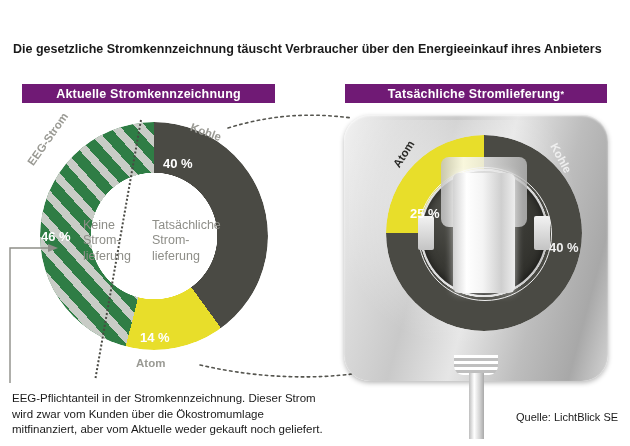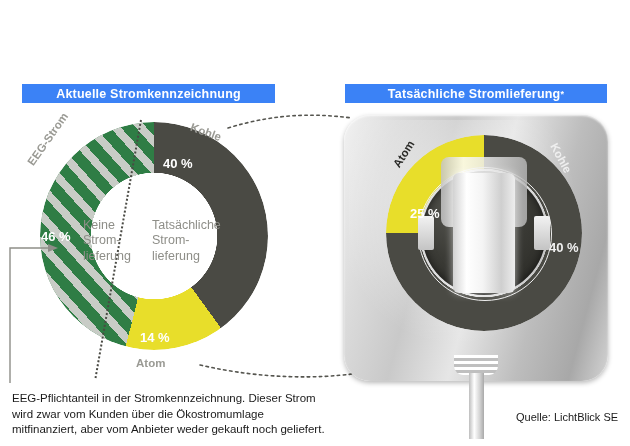--- a/index.html
+++ b/index.html
@@ -24,21 +24,21 @@
   .subtitle{
     position:absolute;left:13px;top:42px;
     font-size:12.5px;font-weight:bold;
     color:#1a1a1a;
     white-space:nowrap;
   }
 
   
   .bar{
     position:absolute;height:19px;
-    background:#3b82f6;
+    background:#701a75;
     color:#ffffff;font-weight:bold;font-size:12.5px;
     display:flex;align-items:center;justify-content:center;
     letter-spacing:0.2px;
   }
   #bar-left{left:22px;top:84px;width:253px;}
   #bar-right{left:345px;top:84px;width:262px;}
   .bar sup{font-size:9px;line-height:0;vertical-align:super;}
 
   
   #left-chart{position:absolute;left:22px;top:118px;width:260px;height:262px;}
@@ -186,20 +186,21 @@
   }
   #source{
     position:absolute;left:516px;top:411px;font-size:11px;color:#1a1a1a;white-space:nowrap;
   }
 </style>
 </head>
 <body>
 
 <div id="infographic">
 
+  <div class="subtitle">Die gesetzliche Stromkennzeichnung täuscht Verbraucher über den Energieeinkauf ihres Anbieters</div>
 
   <div class="bar" id="bar-left">
     <span>Aktuelle Stromkennzeichnung</span>
   </div>
   <div class="bar" id="bar-right">
     <span>Tatsächliche Stromlieferung</span>
       <sup>*</sup>
   </div>
 
   <div id="left-chart">
@@ -259,16 +260,16 @@
 
     <div id="cable-collar"></div>
     <div id="cable"></div>
   </div>
 
   <div class="seg-val" id="val-atom-right">25 %</div>
   <div class="seg-name" id="name-atom-right">Atom</div>
   <div class="seg-val" id="val-kohle-right">40 %</div>
   <div class="seg-name" id="name-kohle-right">Kohle</div>
 
-  <div id="footnote-left">EEG-Pflichtanteil in der Stromkennzeichnung. Dieser Strom wird zwar vom Kunden über die Ökostromumlage mitfinanziert, aber vom Anbieter weder gekauft noch geliefert.</div>
+  <div id="footnote-left">EEG-Pflichtanteil in der Stromkennzeichnung. Dieser Strom wird zwar vom Kunden über die Ökostromumlage mitfinanziert, aber vom Aktuelle weder gekauft noch geliefert.</div>
   <div id="source">Quelle: LichtBlick SE</div>
 
 </div>
 
 </body></html>

